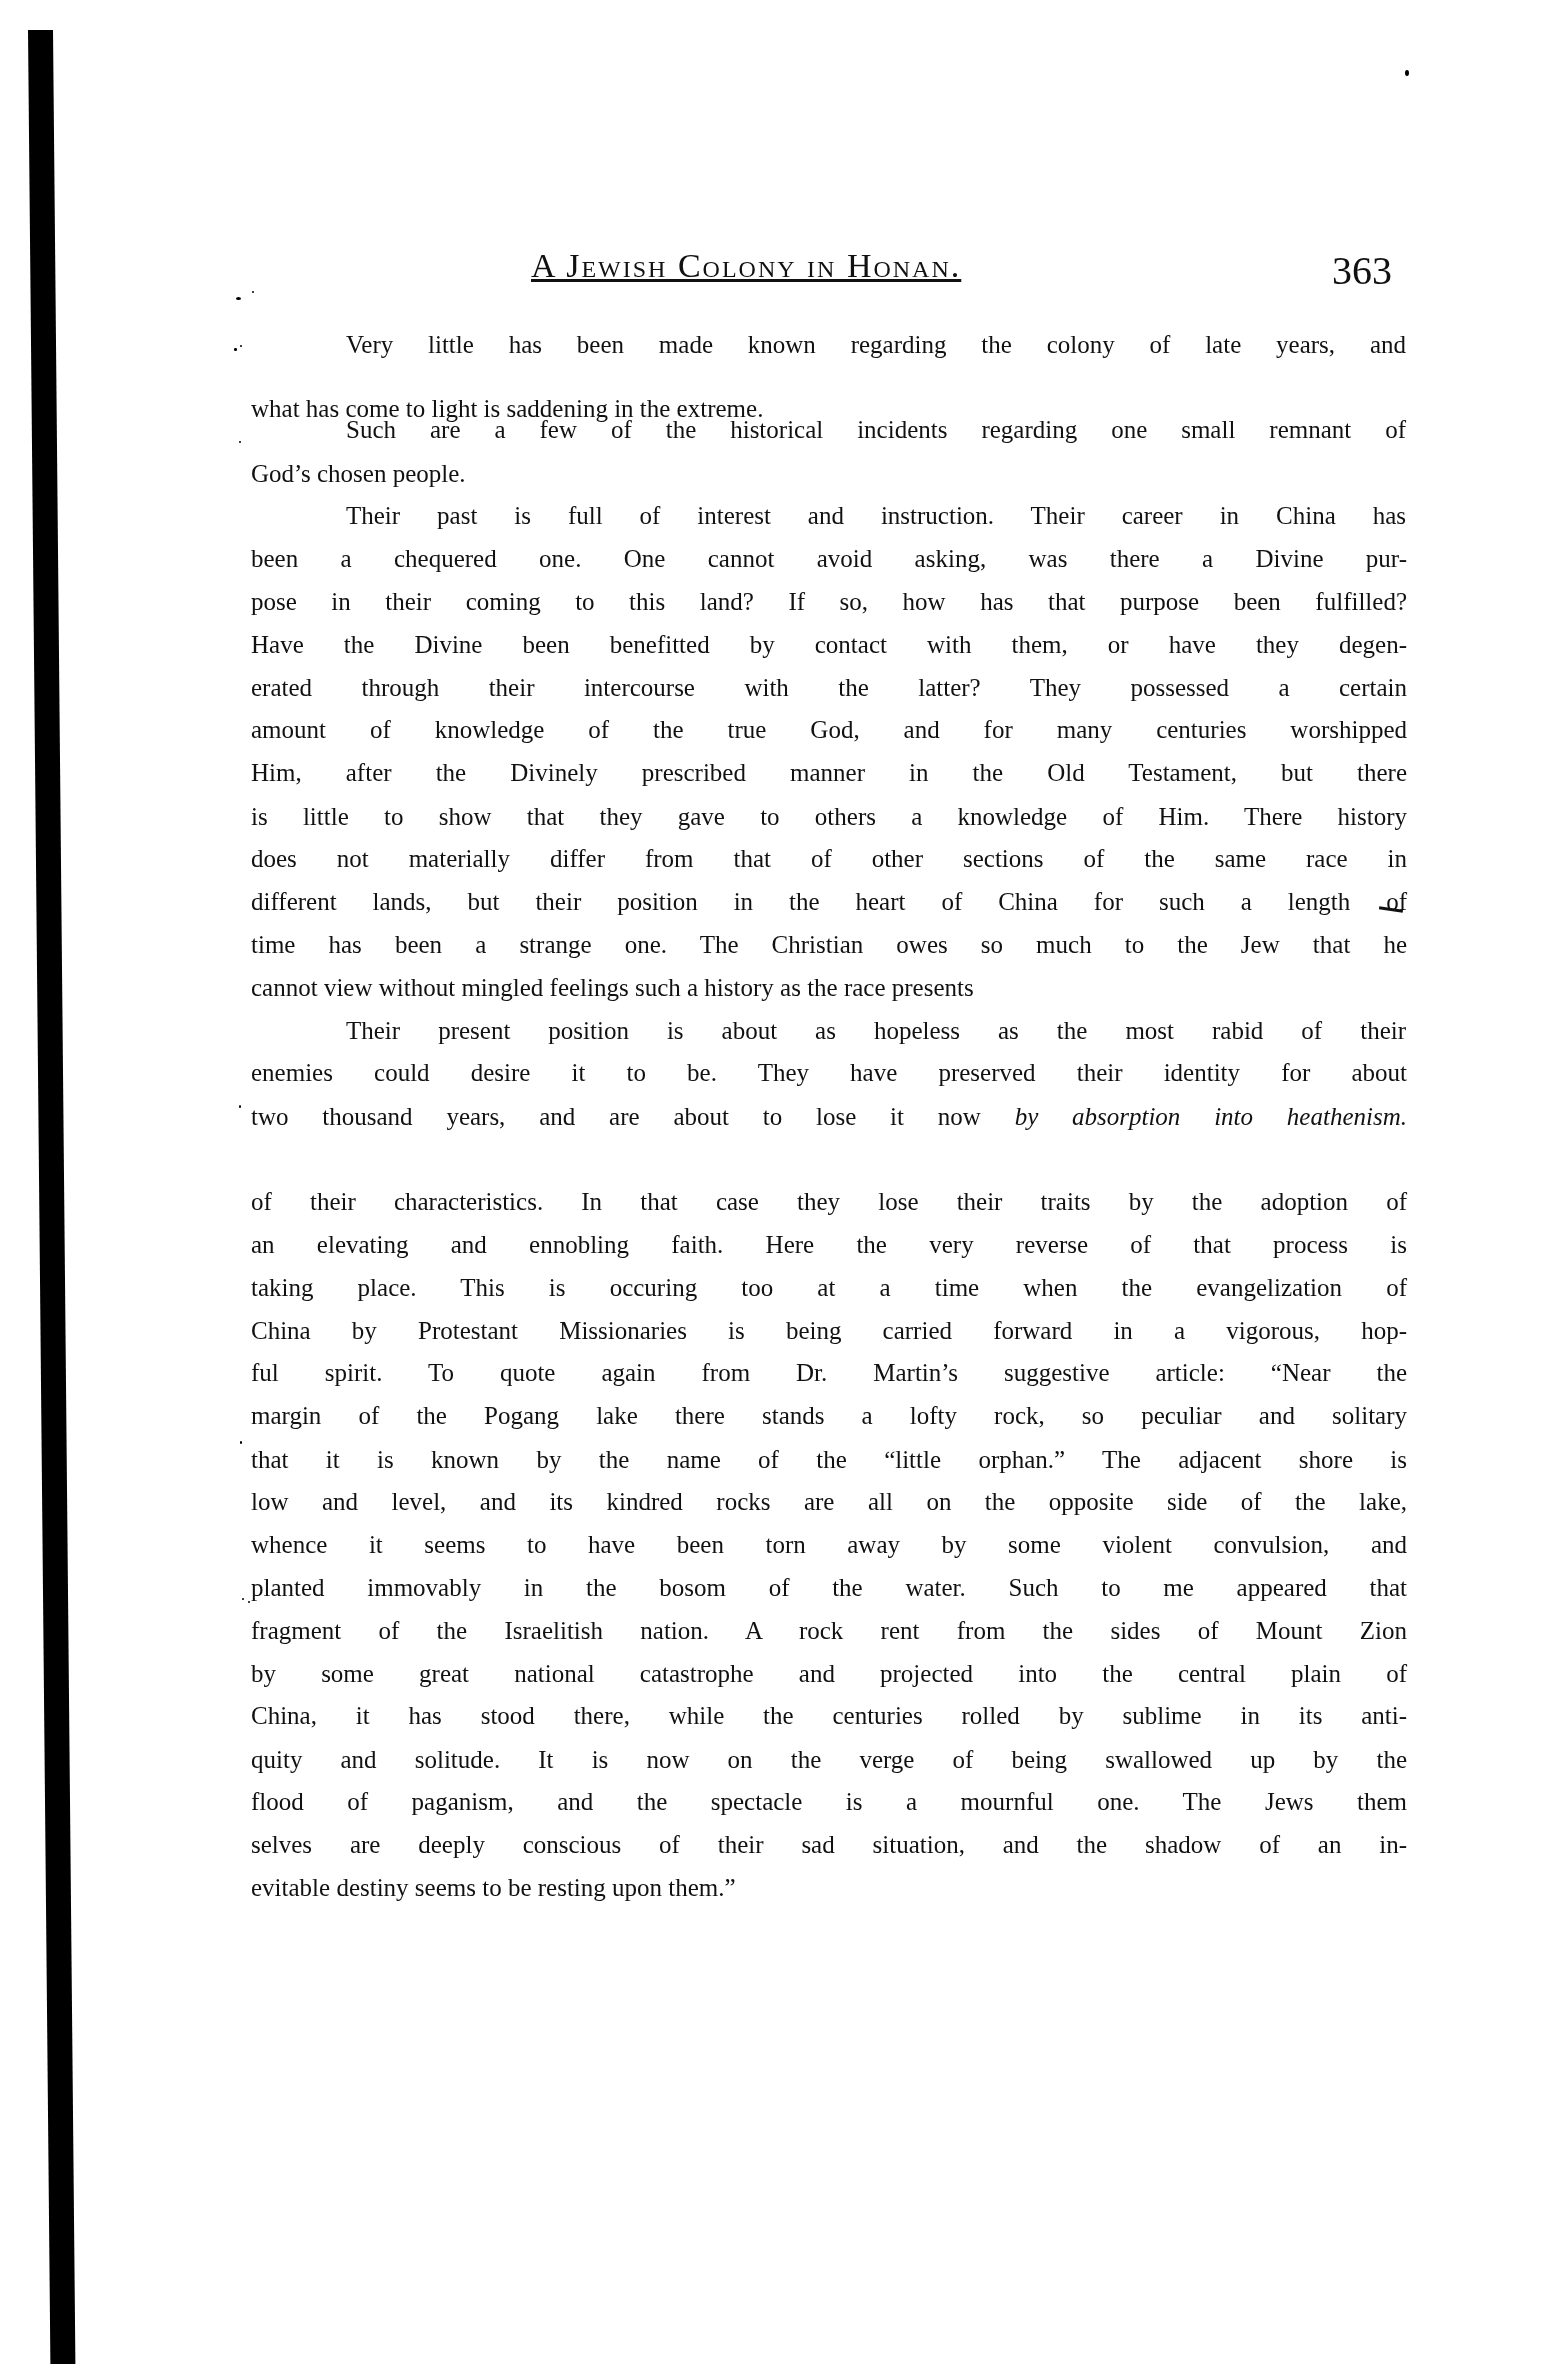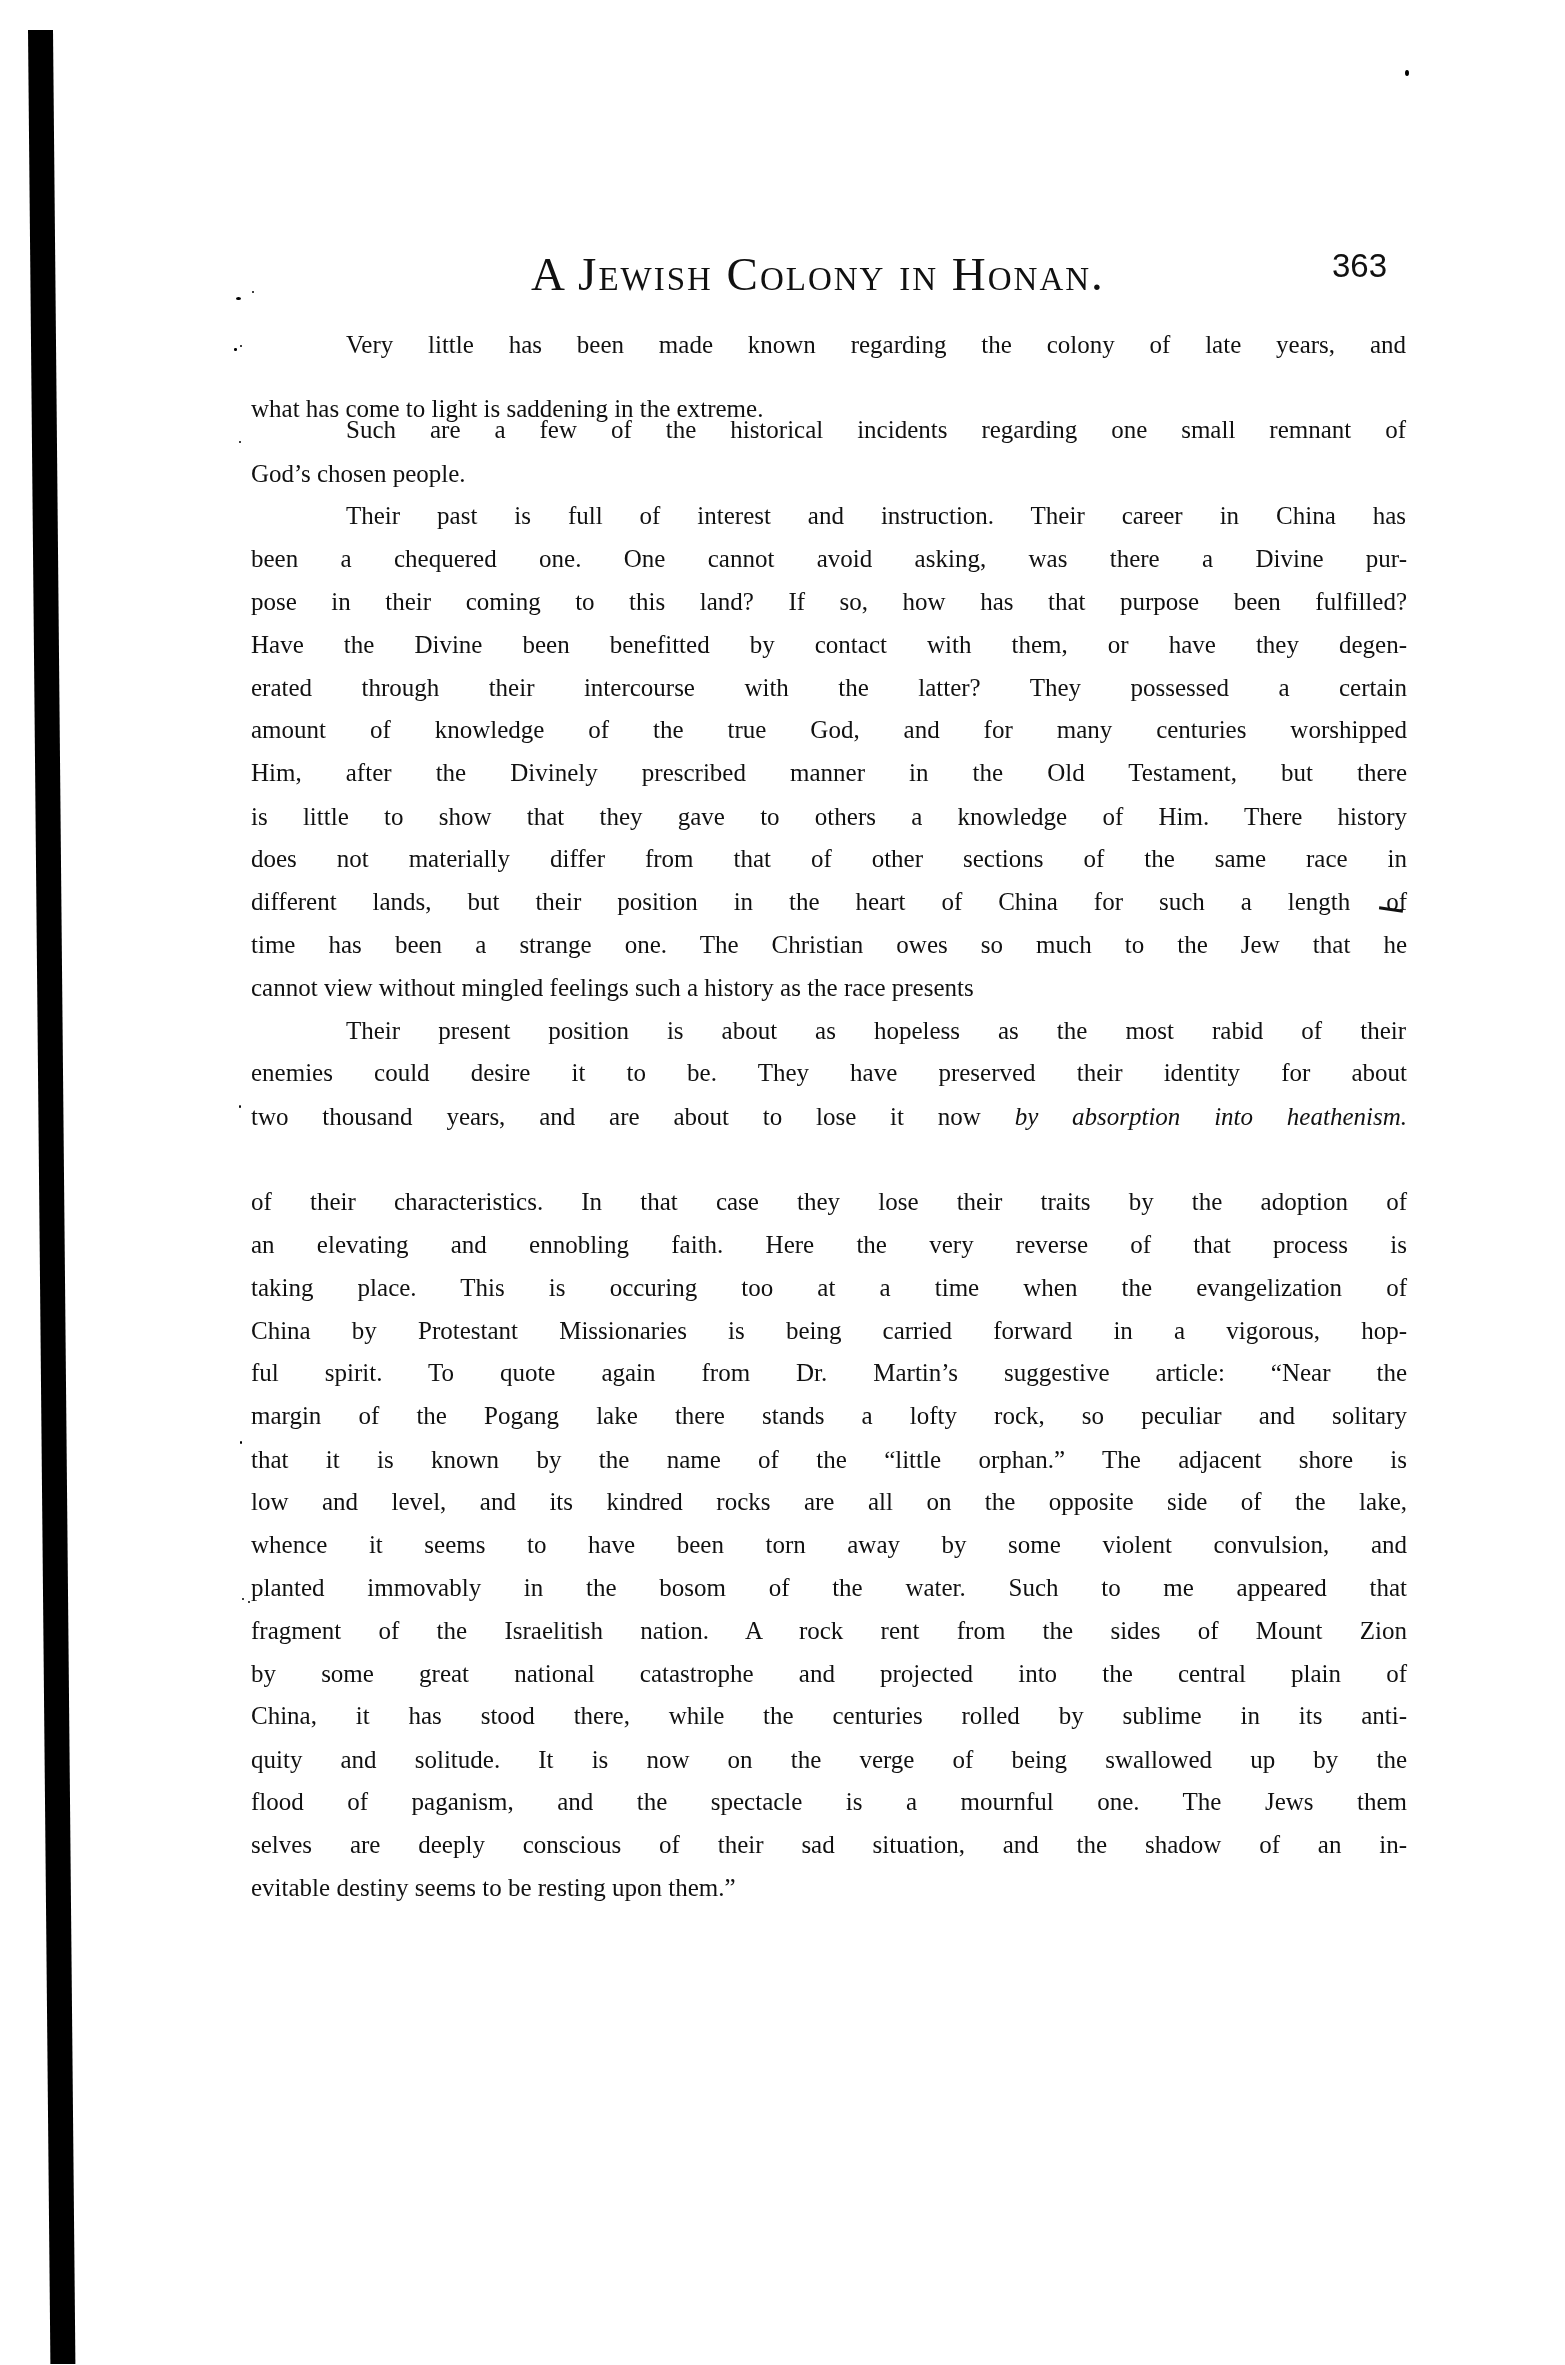--- a/index.html
+++ b/index.html
@@ -6,27 +6,28 @@
   body { width: 1565px; height: 2366px; position: relative; overflow: hidden; }
   .page { position: absolute; left: 0; top: 0; width: 1565px; height: 2366px; background: #ffffff; }
   .binding-edge {
     position: absolute; left: 28px; top: 30px; width: 25px; height: 2334px;
     background: #000; transform: skewX(0.55deg); transform-origin: top left;
   }
   .speck { position: absolute; background: #000; border-radius: 50%; }
   .running-head {
     position: absolute; top: 247px; left: 531px; width: 597px;
     font-family: "Liberation Serif", "DejaVu Serif", serif;
-    font-size: 47px; letter-spacing: 2px; color: #111; white-space: nowrap;
+    font-size: 34px; letter-spacing: 2px; color: #111; white-space: nowrap;
     font-variant: small-caps;
+    text-decoration: underline;
   }
   .page-number {
     position: absolute; top: 247px; left: 1332px;
-    font-family: Liberation Sans, sans-serif;
-    font-size: 33px; color: #111;
+    font-family: Liberation Serif, serif;
+    font-size: 40px; color: #111;
   }
   .line {
     position: absolute; left: 251px; width: 1156px; height: 42px;
     font-family: "Liberation Serif", "DejaVu Serif", serif;
     font-size: 25px; line-height: 42px; color: #111;
     text-align: justify; text-align-last: justify; white-space: nowrap; overflow: visible;
   }
   .line.indent { left: 346px; width: 1060px; }
   .line.last { text-align-last: left; }
   .line em { font-style: italic; }

